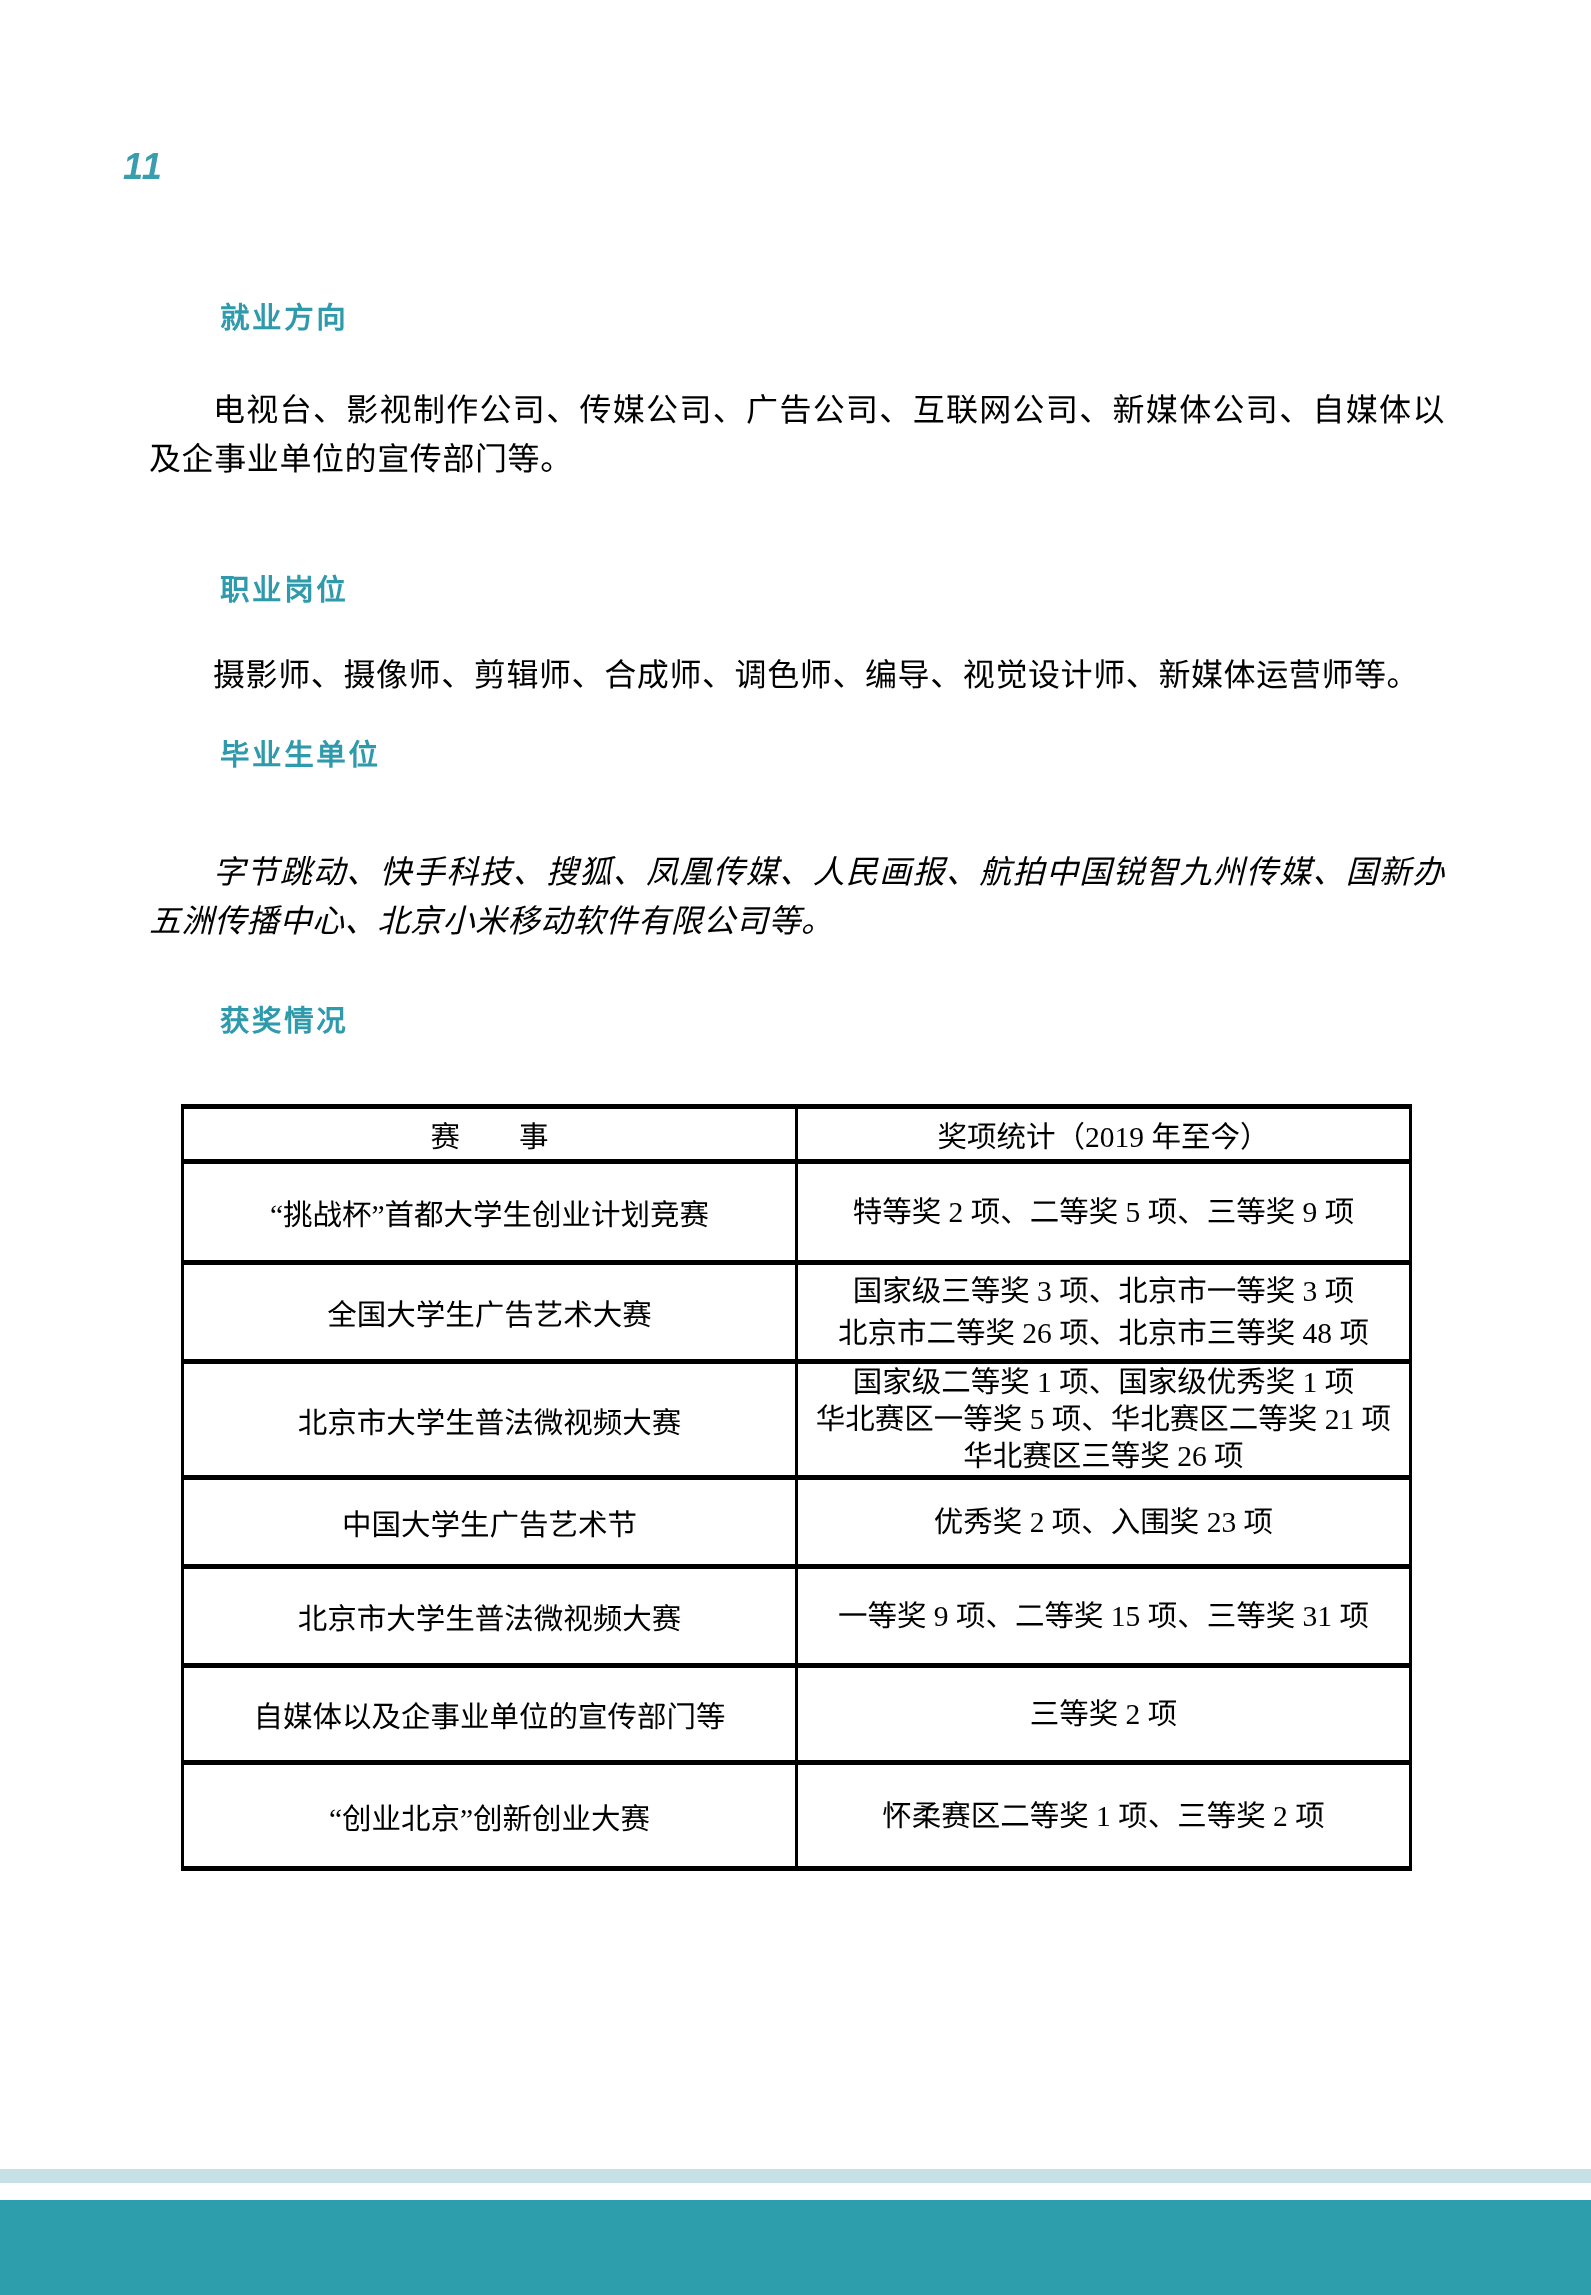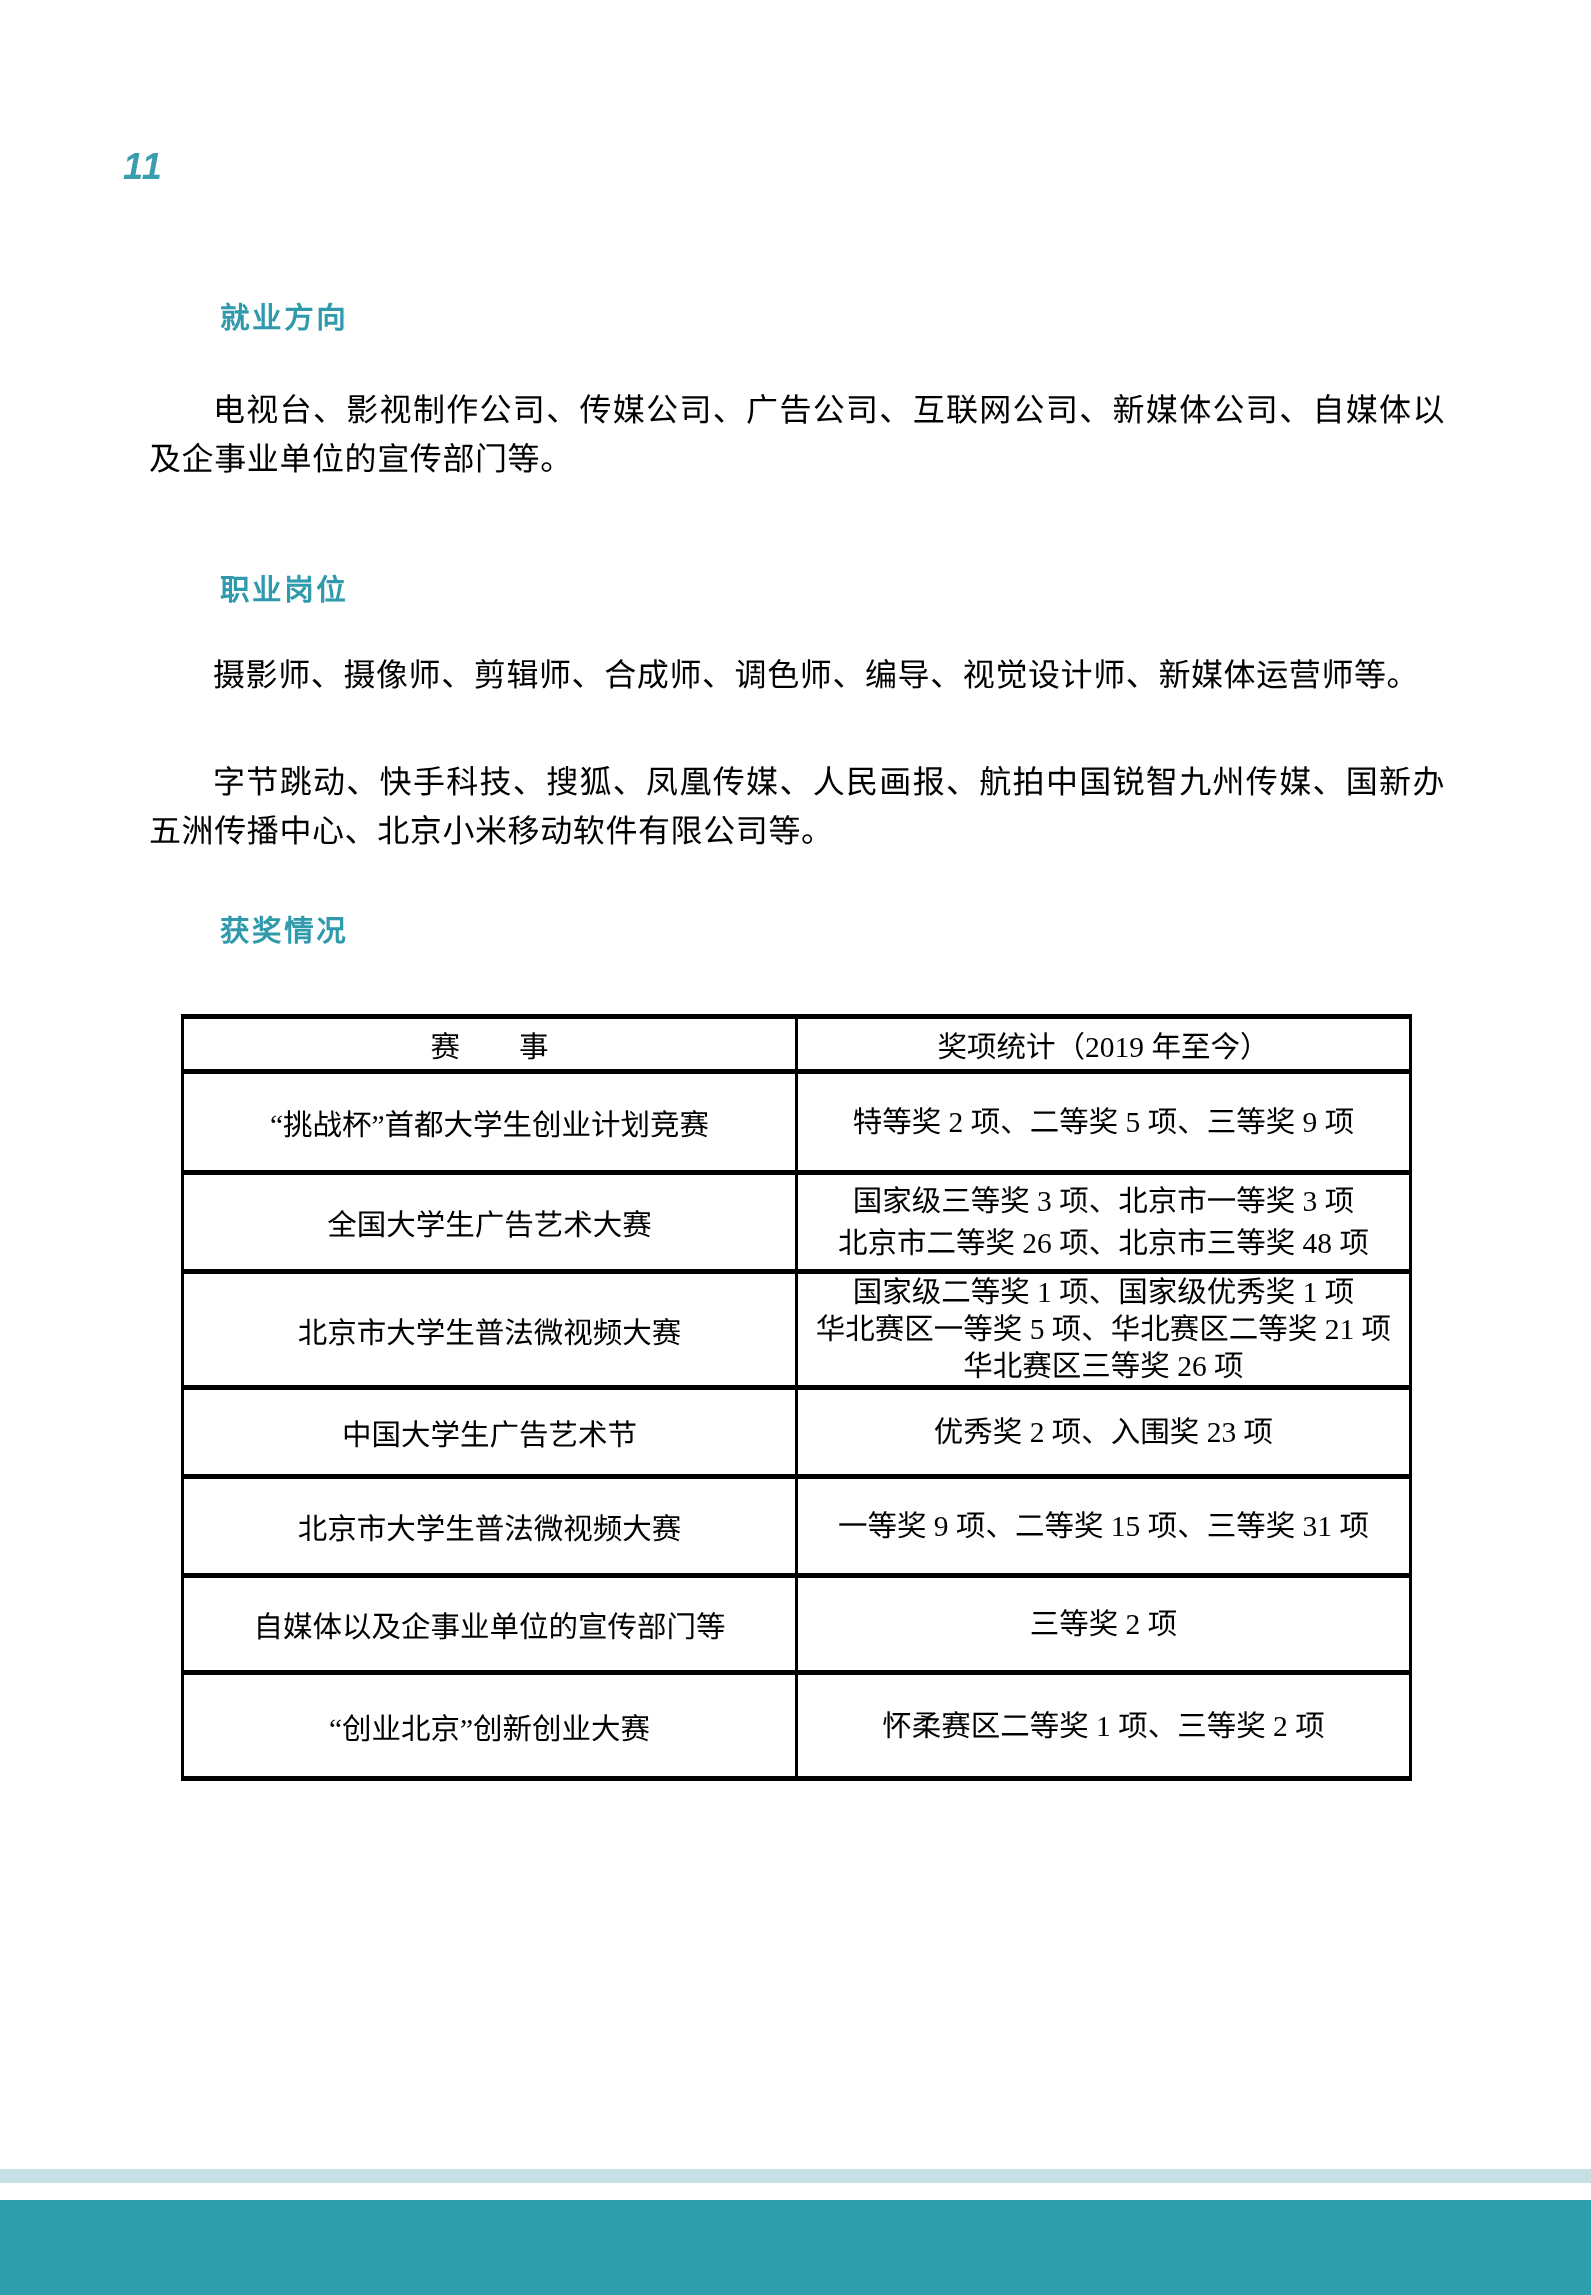--- a/index.html
+++ b/index.html
@@ -44,21 +44,21 @@
   .body-text {
     margin: 0;
     font-size: 32px;
     line-height: 49px;
     text-align: justify;
     text-indent: 2em;
     letter-spacing: 0.6px;
   }
   .p-employment { margin-top: 51px; }
   .p-jobs       { margin-top: 44px; }
-  .p-units      { margin-top: 58px; }
+  .p-units      { margin-top: 76px; font-style: italic; }
   .awards-table {
     margin-top: 66px;
     margin-left: 32px;
     width: 1231px;
     border-collapse: collapse;
     table-layout: fixed;
   }
   .awards-table th, .awards-table td {
     border-top: 5.1px solid #000000;
     border-bottom: 5.1px solid #000000;
@@ -106,20 +106,21 @@
 <div class="page-number">11</div>
 
 <main class="content">
 
   <h2 class="section-heading h-employment">就业方向</h2>
   <p class="body-text p-employment">电视台、影视制作公司、传媒公司、广告公司、互联网公司、新媒体公司、自媒体以及企事业单位的宣传部门等。</p>
 
   <h2 class="section-heading h-jobs">职业岗位</h2>
   <p class="body-text p-jobs">摄影师、摄像师、剪辑师、合成师、调色师、编导、视觉设计师、新媒体运营师等。</p>
 
+  <h2 class="section-heading h-units">毕业生单位</h2>
   <p class="body-text p-units">字节跳动、快手科技、搜狐、凤凰传媒、人民画报、航拍中国锐智九州传媒、国新办五洲传播中心、北京小米移动软件有限公司等。</p>
 
   <h2 class="section-heading h-awards">获奖情况</h2>
 
   <table class="awards-table">
     <colgroup>
       <col class="col-event">
       <col class="col-awards">
     </colgroup>
     <thead>

